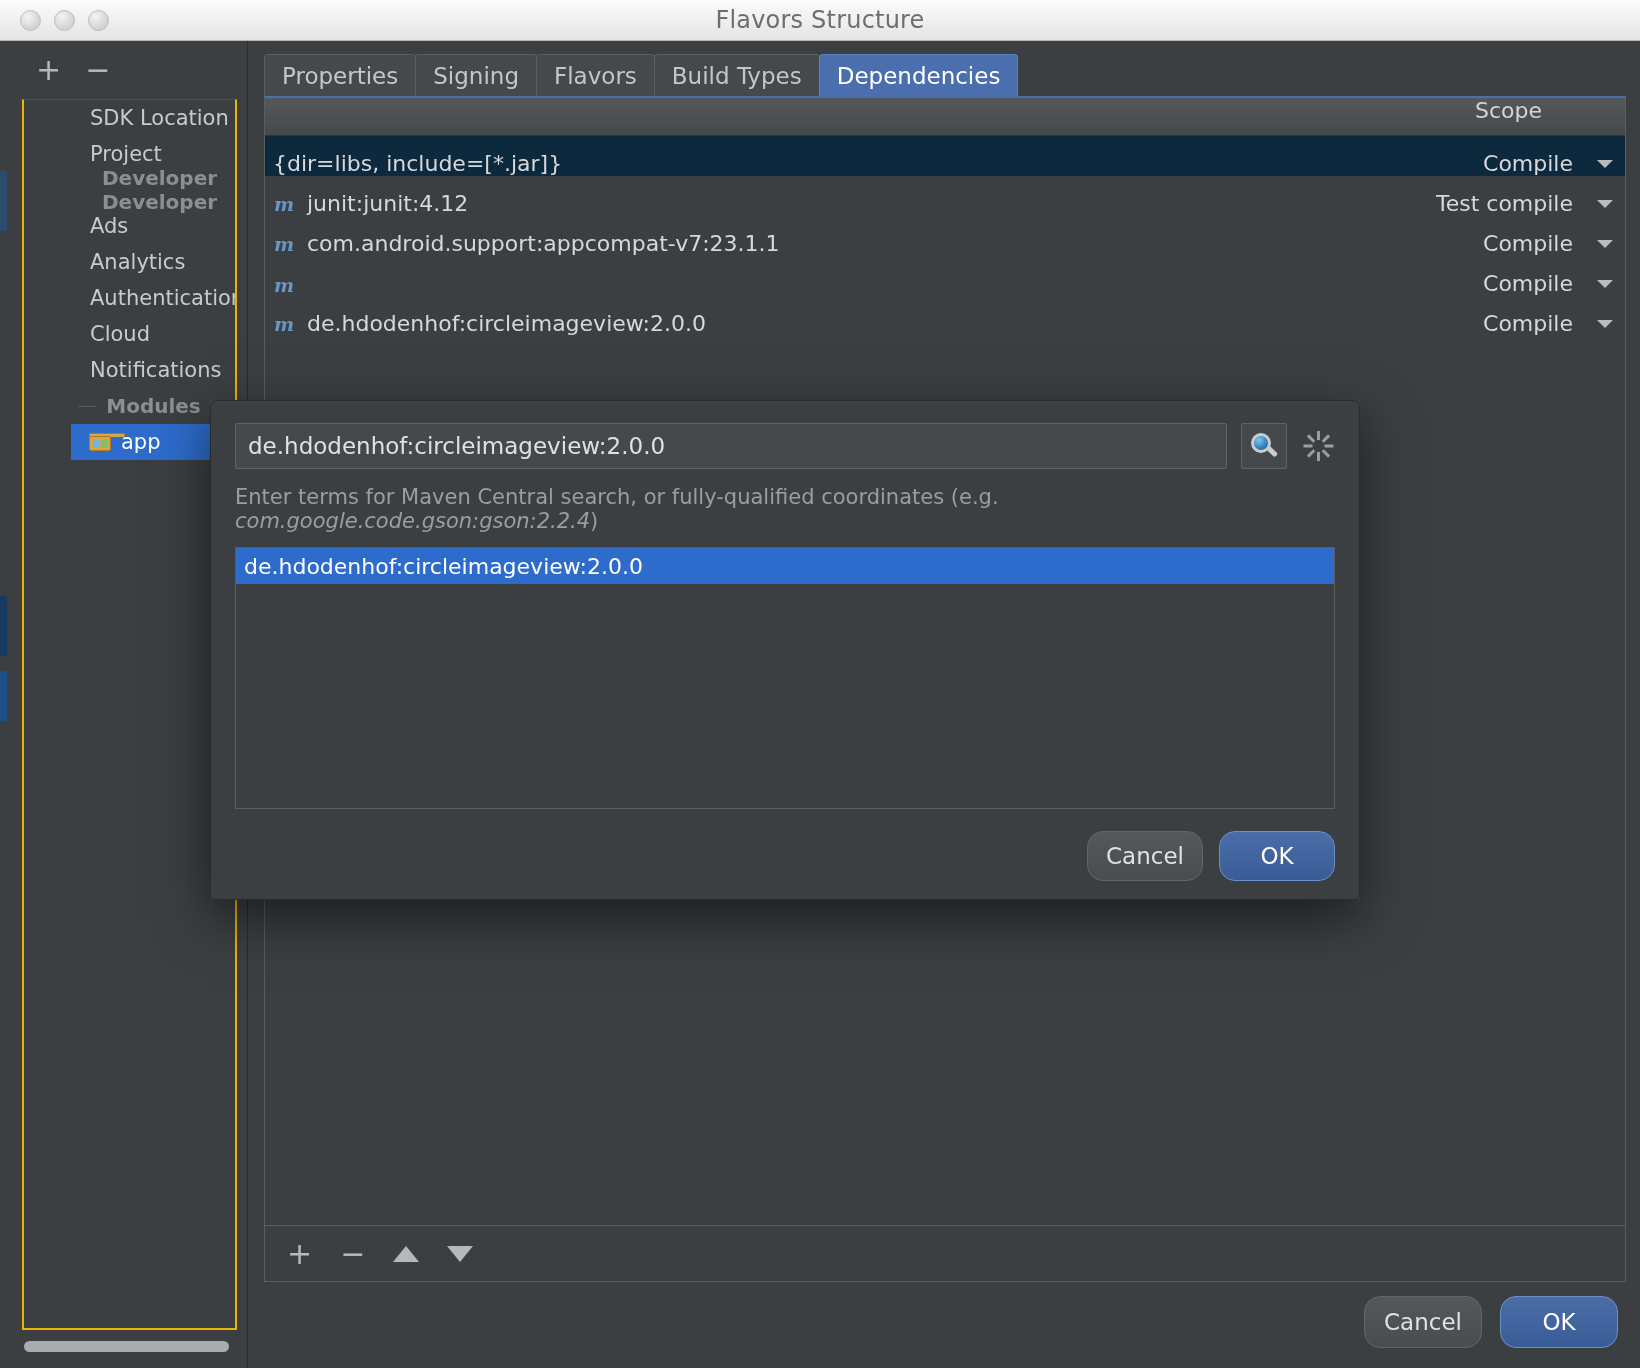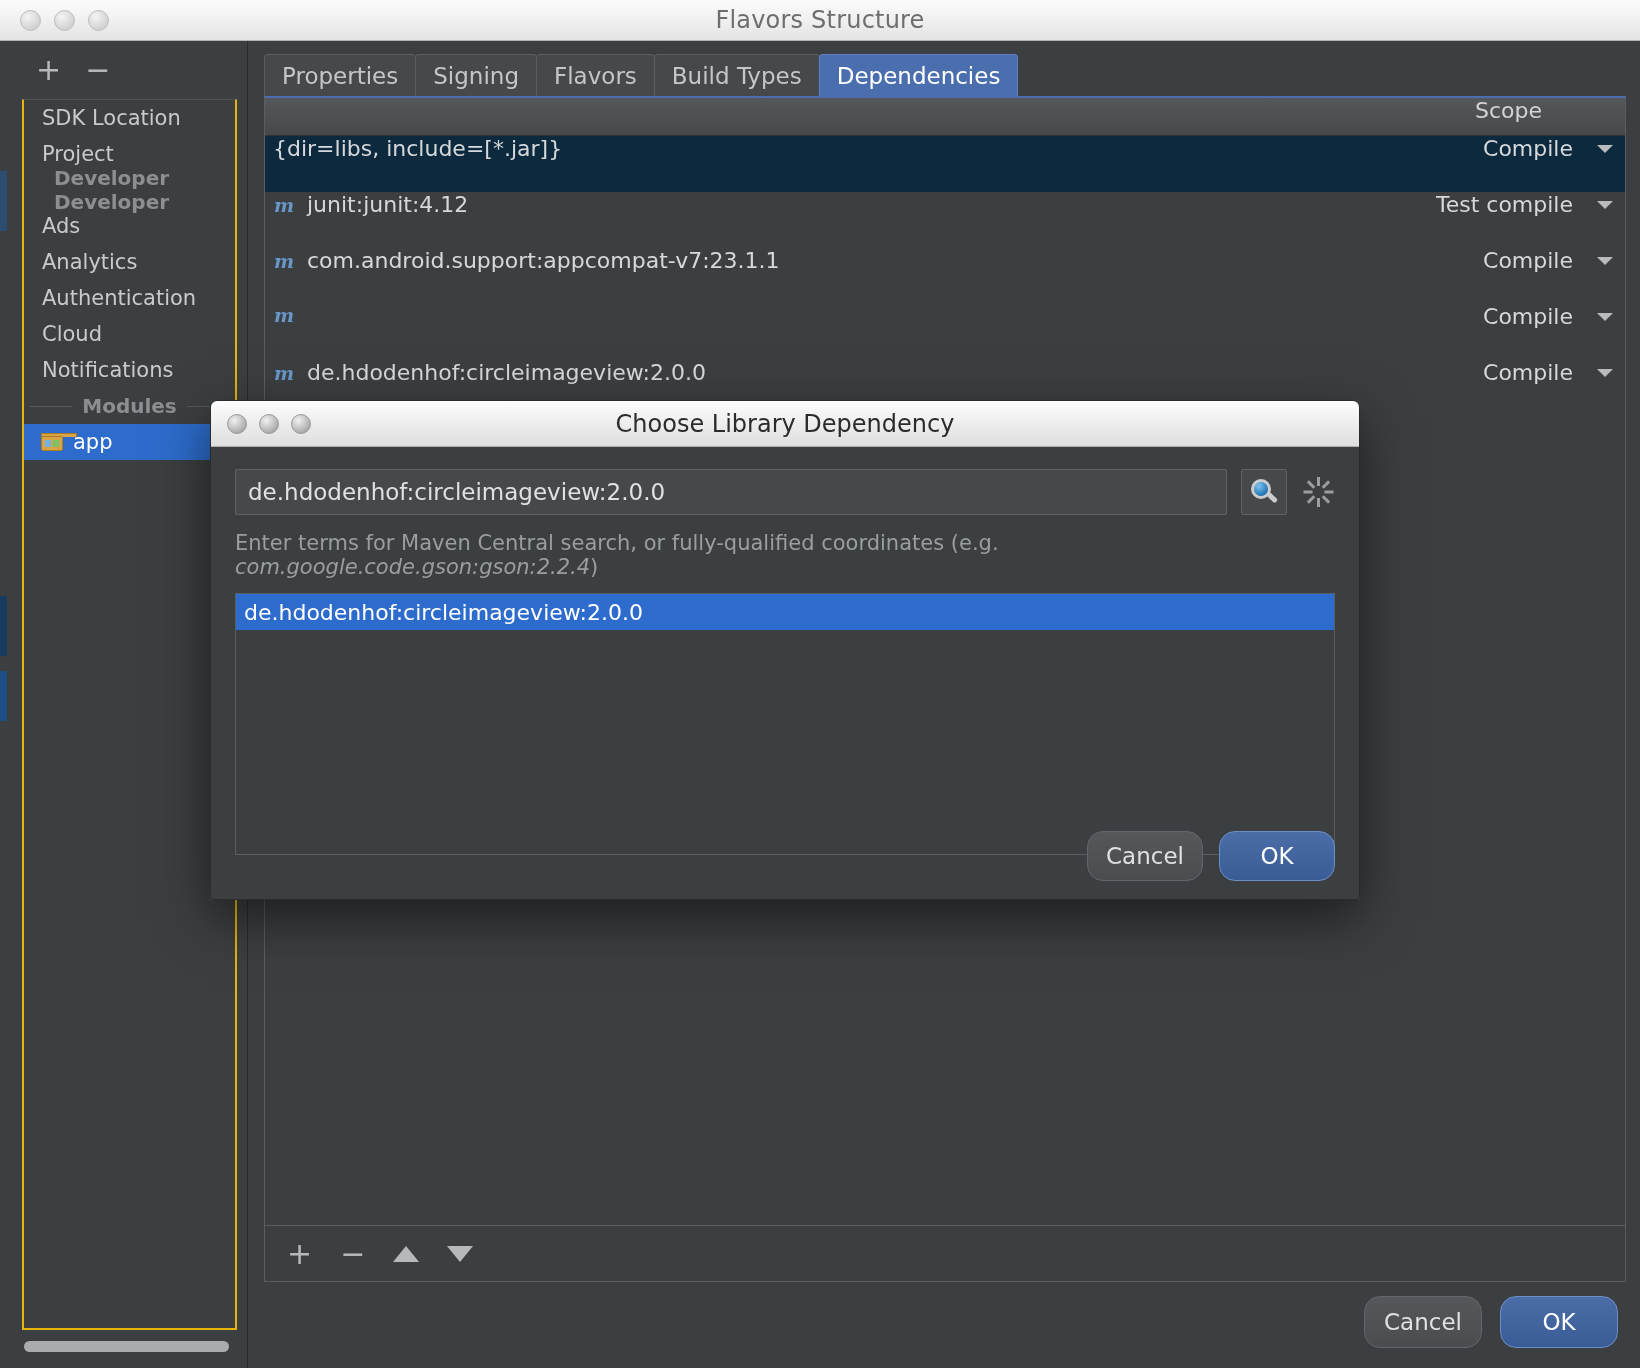--- a/index.html
+++ b/index.html
@@ -31,20 +31,21 @@
   .sidebar {
     position: absolute; left: 0; top: 41px; width: 248px; bottom: 0;
     background: #3c3f41; border-right: 1px solid #2b2b2b;
   }
   .side-toolbar { height: 58px; display: flex; align-items: center; gap: 24px; padding-left: 36px; }
   .side-tb-btn { color: #b6b8ba; font-size: 30px; line-height: 1; cursor: default; }
   .side-list {
     position: absolute; left: 22px; right: 10px; top: 58px; bottom: 38px;
     background: #3c3f41; border: 2px solid #eab308; border-top: 1px solid #4e5254;
     overflow: hidden;
+    padding-left: 48px;
   }
   .side-item {
     height: 36px; display: flex; align-items: center; padding-left: 18px;
     font-size: 21px; color: #c8cbcd;
   }
   .side-item.group { color: #8b8f92; font-weight: bold; padding-left: 30px; font-size: 20px; }
   .side-sep {
     display: flex; align-items: center; height: 36px; gap: 10px; padding: 0 6px;
   }
   .side-sep .line { flex: 1 1 auto; height: 1px; background: #55595b; }
@@ -90,21 +91,21 @@
   }
   .table-head {
     display: flex; height: 38px; align-items: flex-start;
     background: linear-gradient(#55585a, #46494b);
     border-bottom: 1px solid #2f3132;
   }
   .th { display: flex; align-items: center; font-size: 22px; color: #d2d5d7; }
   .th.name { flex: 1 1 auto; padding-left: 10px; border-right: 1px solid #6a6e70; }
   .th.scope { width: 233px; justify-content: center; }
   .row {
-    display: flex; align-items: flex-start; height: 56px; font-size: 22px; color: #d6d9db;
+    display: flex; align-items: flex-end; height: 40px; font-size: 22px; color: #d6d9db;
   }
   .row.selected { background: #0d293e; }
   .row .cell-name { flex: 1 1 auto; display: flex; align-items: center; padding-left: 8px; white-space: nowrap; }
   .row .cell-scope { width: 233px; display: flex; align-items: center; justify-content: space-between; padding: 0 12px 0 0; }
   .row .cell-scope .txt { flex: 1 1 auto; text-align: right; padding-right: 24px; }
   .mvn-icon {
     width: 22px; height: 22px; margin-right: 12px; flex: 0 0 auto;
     color: #6897c7; font-size: 19px; font-weight: bold; font-style: italic;
     line-height: 22px; text-align: center; font-family: "DejaVu Serif", serif;
   }
@@ -348,28 +349,20 @@
   </div>
 
   <div class="main-footer">
     <div class="btn">Cancel</div>
     <div class="btn primary">OK</div>
   </div>
 
   <div class="overlay-shadow"></div>
   <div class="dialog">
 
-    <div class="dlg-titlebar">
-      <div class="traffic">
-        <div class="dot"></div>
-        <div class="dot"></div>
-        <div class="dot"></div>
-      </div>
-      <div class="dlg-title">Choose Library Dependency</div>
-    </div>
 
     <div class="dlg-body">
 
       <div class="search-row">
         <div class="search-input" placeholder="">de.hdodenhof:circleimageview:2.0.0</div>
         <div class="search-btn">
           <span class="mag">
             <span class="lens"></span>
               <span class="handle"></span>
           </span>

